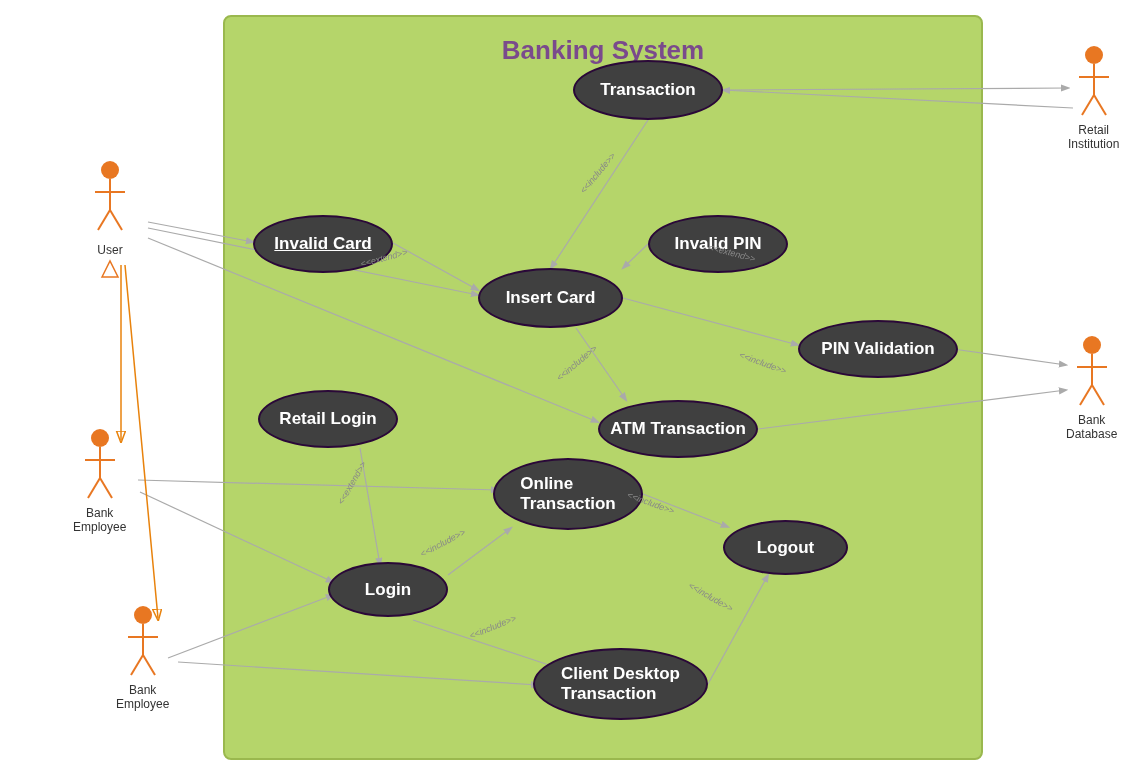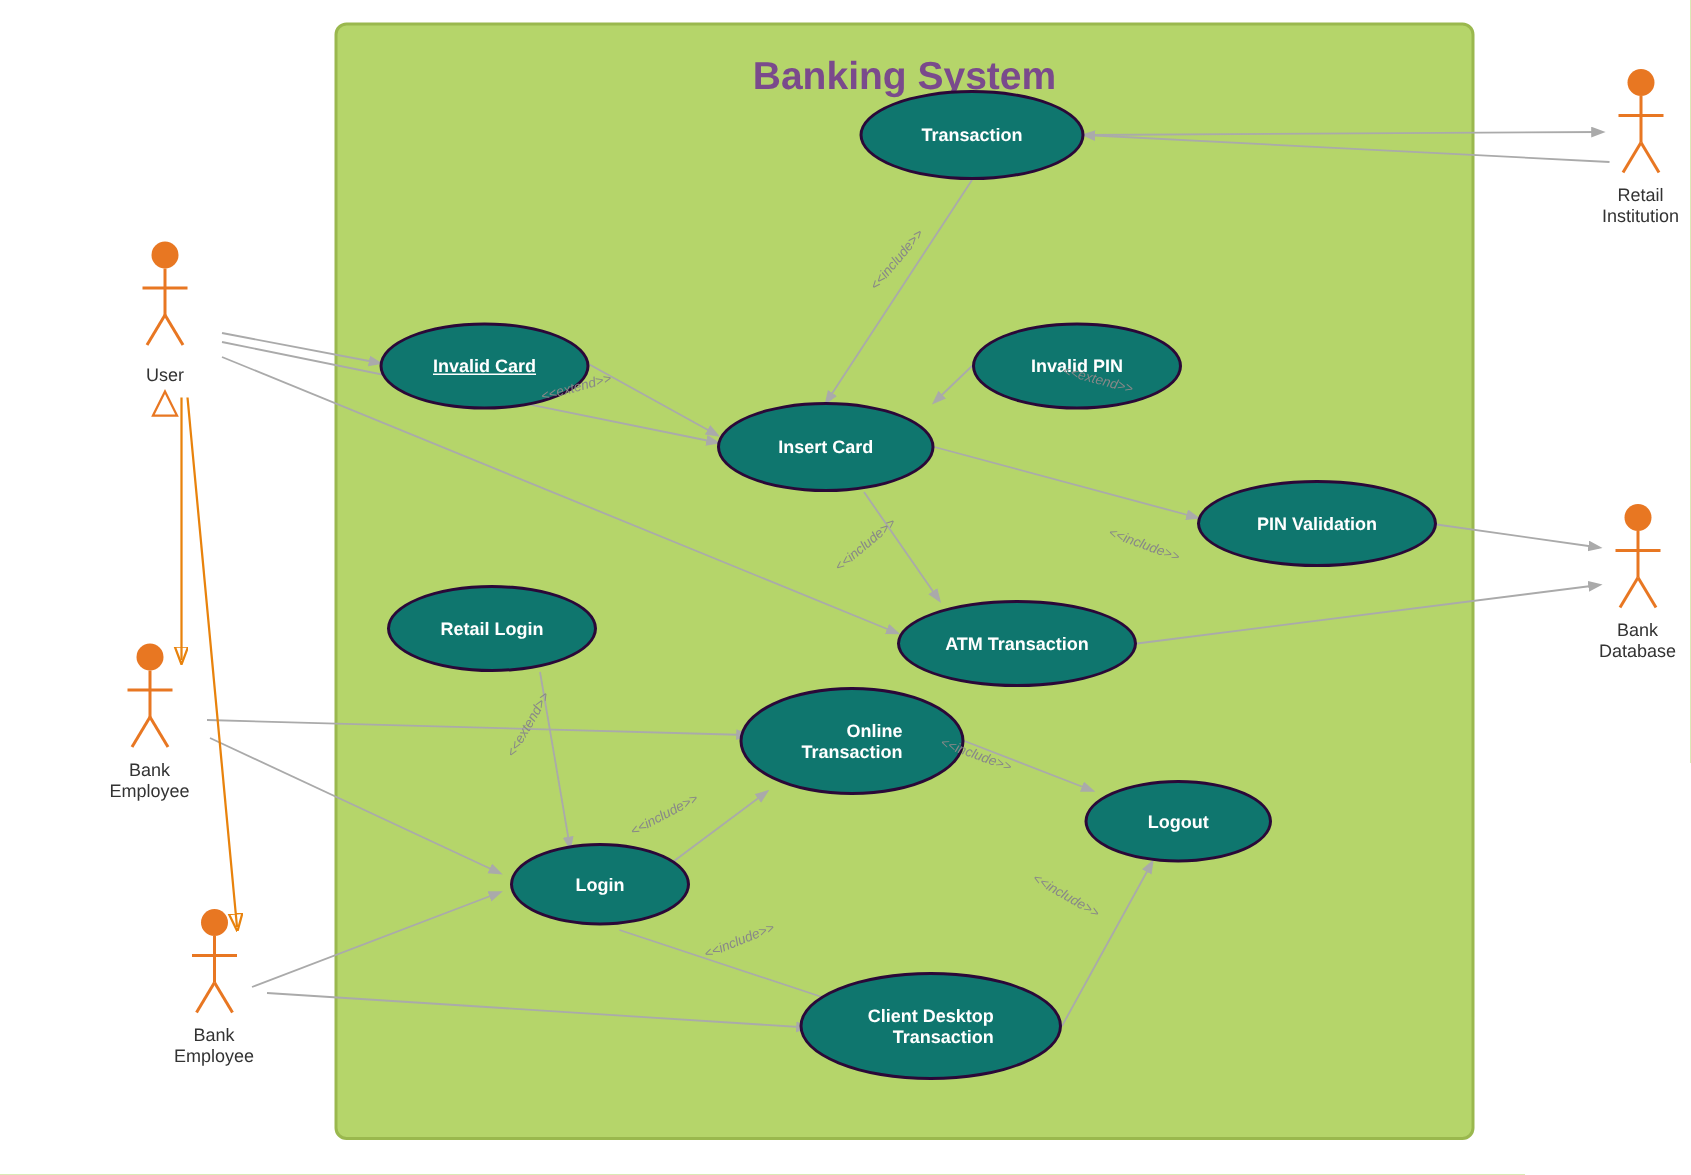--- a/index.html
+++ b/index.html
@@ -35,29 +35,29 @@
       width: 100%;
       text-align: center;
       font-size: 26px;
       font-weight: bold;
       color: #7a4a8c;
       font-family: Arial, sans-serif;
     }
     
     .use-case {
       position: absolute;
-      background: #0f766e;
+      background: #404040;
       border: 2px solid #2a0838;
       border-radius: 50%;
       display: flex;
       align-items: center;
       justify-content: center;
-      text-align: right;
+      text-align: left;
       color: #fff;
-      font-size: 12px;
+      font-size: 17px;
       font-weight: bold;
       font-family: Arial, sans-serif;
       padding: 8px;
     }
     
     .actor {
       position: absolute;
       display: flex;
       flex-direction: column;
       align-items: center;
@@ -183,21 +183,21 @@
 
   <div class="use-case" style="left:465px; top:458px; width:150px; height:72px;">
     <span style="white-space:pre-line;">Online
 Transaction</span>
   </div>
 
   <div class="use-case" style="left:695px; top:520px; width:125px; height:55px;">
     <span>Logout</span>
   </div>
 
-  <div class="use-case" style="left:312px; top:562px; width:120px; height:55px;">
+  <div class="use-case" style="left:300px; top:562px; width:120px; height:55px;">
     <span>Login</span>
   </div>
 
   <div class="use-case" style="left:505px; top:648px; width:175px; height:72px;">
     <span style="white-space:pre-line;">Client Desktop
 Transaction</span>
   </div>
 
   <div class="arrow-label" style="left:545px; top:168px; transform:rotate(-50deg);">&lt;&lt;include&gt;&gt;</div>
   <div class="arrow-label" style="left:332px; top:253px; transform:rotate(-15deg);">&lt;&lt;extend&gt;&gt;</div>

